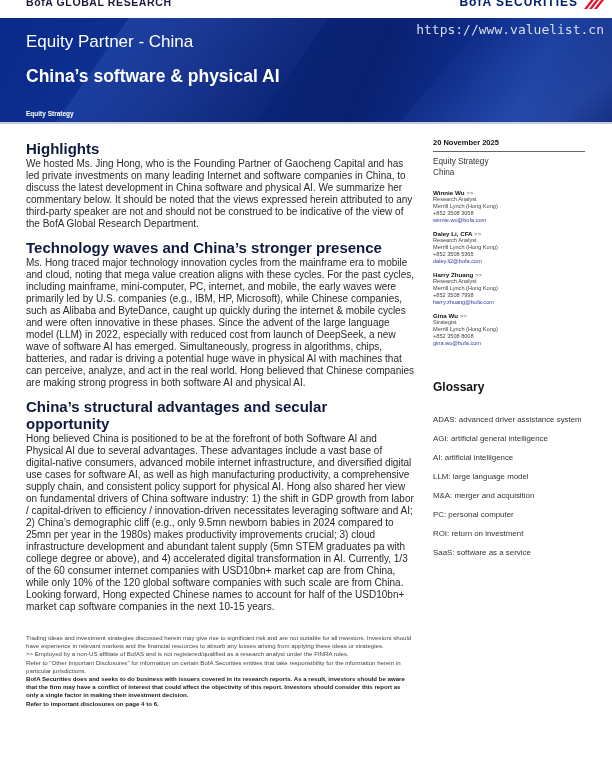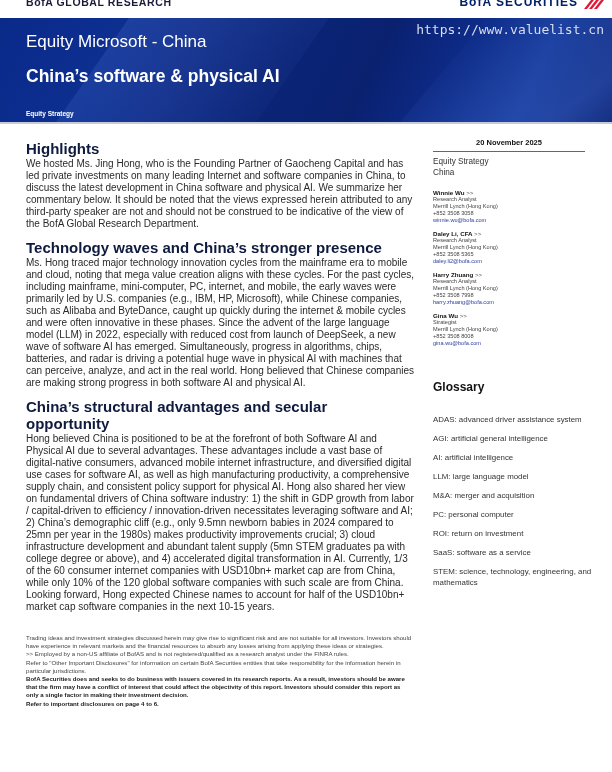--- a/index.html
+++ b/index.html
@@ -21,21 +21,21 @@
   .watermark { position: absolute; right: 8px; top: 4px; font-family: "DejaVu Sans Mono", monospace; font-size: 13px; color: #d8deee; z-index: 2; padding-left: 37px; }
   .series { position: absolute; left: 26px; top: 14px; font-size: 17px; color: #ffffff; z-index: 2; }
   .title { position: absolute; left: 26px; top: 47px; font-size: 17.5px; font-weight: bold; color: #ffffff; line-height: 22px; z-index: 2; width: 400px; }
   .subtag { position: absolute; left: 26px; top: 92px; font-size: 6.5px; font-weight: bold; color: #ffffff; z-index: 2; }
 
   .main { position: absolute; left: 26px; top: 140px; width: 388px; }
   .main h2 { font-size: 15px; font-weight: bold; color: #0e1a3e; margin-bottom: 1px; }
   .main p { font-size: 10px; line-height: 12px; color: #2a2a2a; margin-bottom: 9px; }
 
   .side { position: absolute; left: 433px; top: 138px; width: 152px; }
-  .date { font-size: 7.5px; font-weight: bold; color: #111; padding-bottom: 4px; border-bottom: 1px solid #666; width: 152px; text-align: center; }
+  .date { font-size: 7.5px; font-weight: bold; color: #111; padding-bottom: 4px; border-bottom: 1px solid #666; width: 152px; }
   .dept { font-size: 8.2px; color: #333; line-height: 10.5px; margin-top: 5px; }
   .analysts { margin-top: 11px; }
   .analyst { margin-bottom: 6px; font-size: 5.6px; line-height: 7px; color: #444; }
   .analyst .name { font-weight: bold; color: #111; font-size: 6.2px; }
   .analyst .name .mark { font-weight: normal; color: #555; }
   .analyst .email { color: #2a3c9a; }
 
   .glossary { position: absolute; left: 433px; top: 380px; width: 160px; }
   .glossary h3 { font-size: 12px; font-weight: bold; color: #111; margin-bottom: 20px; }
   .gl-item { font-size: 7.9px; line-height: 11px; color: #333; margin-bottom: 8px; }
@@ -51,21 +51,21 @@
   <div class="brand-right">BofA SECURITIES</div>
   <svg class="flag-icon" viewBox="0 0 22 12">
     <path d="M2 11 L9 2 L12 2 L5 11 Z" fill="#e31837"></path>
     <path d="M7 11 L14 2 L17 2 L10 11 Z" fill="#e31837"></path>
     <path d="M12 11 L19 2 L22 2 L15 11 Z" fill="#e31837"></path>
   </svg>
 </div>
 
 <div class="banner">
   <div class="watermark">https://www.valuelist.cn</div>
-  <div class="series">Equity Microsoft - China</div>
+  <div class="series">Equity Partner - China</div>
   <div class="title">
     <div>China’s software &amp; physical AI</div>
   </div>
   <div class="subtag">Equity Strategy</div>
 </div>
 
 <div class="main">
   <section>
     <h2>Highlights</h2>
     <p>We hosted Ms. Jing Hong, who is the Founding Partner of Gaocheng Capital and has led private investments on many leading Internet and software companies in China, to discuss the latest development in China software and physical AI. We summarize her commentary below. It should be noted that the views expressed herein attributed to any third-party speaker are not and should not be construed to be indicative of the view of the BofA Global Research Department.</p>
@@ -121,21 +121,20 @@
 <div class="glossary">
   <h3>Glossary</h3>
   <div class="gl-item">ADAS: advanced driver assistance system</div>
   <div class="gl-item">AGI: artificial general intelligence</div>
   <div class="gl-item">AI: artificial intelligence</div>
   <div class="gl-item">LLM: large language model</div>
   <div class="gl-item">M&amp;A: merger and acquisition</div>
   <div class="gl-item">PC: personal computer</div>
   <div class="gl-item">ROI: return on investment</div>
   <div class="gl-item">SaaS: software as a service</div>
-  <div class="gl-item">STEM: science, technology, engineering, and mathematics</div>
 </div>
 
 <div class="footer">
   <div>Trading ideas and investment strategies discussed herein may give rise to significant risk and are not suitable for all investors. Investors should have experience in relevant markets and the financial resources to absorb any losses arising from applying these ideas or strategies.</div>
   <div>&gt;&gt; Employed by a non-US affiliate of BofAS and is not registered/qualified as a research analyst under the FINRA rules.</div>
   <div>Refer to "Other Important Disclosures" for information on certain BofA Securities entities that take responsibility for the information herein in particular jurisdictions.</div>
   <div class="bold">BofA Securities does and seeks to do business with issuers covered in its research reports. As a result, investors should be aware that the firm may have a conflict of interest that could affect the objectivity of this report. Investors should consider this report as only a single factor in making their investment decision.</div>
   <div class="bold">Refer to important disclosures on page 4 to 6.</div>
 </div>
 

